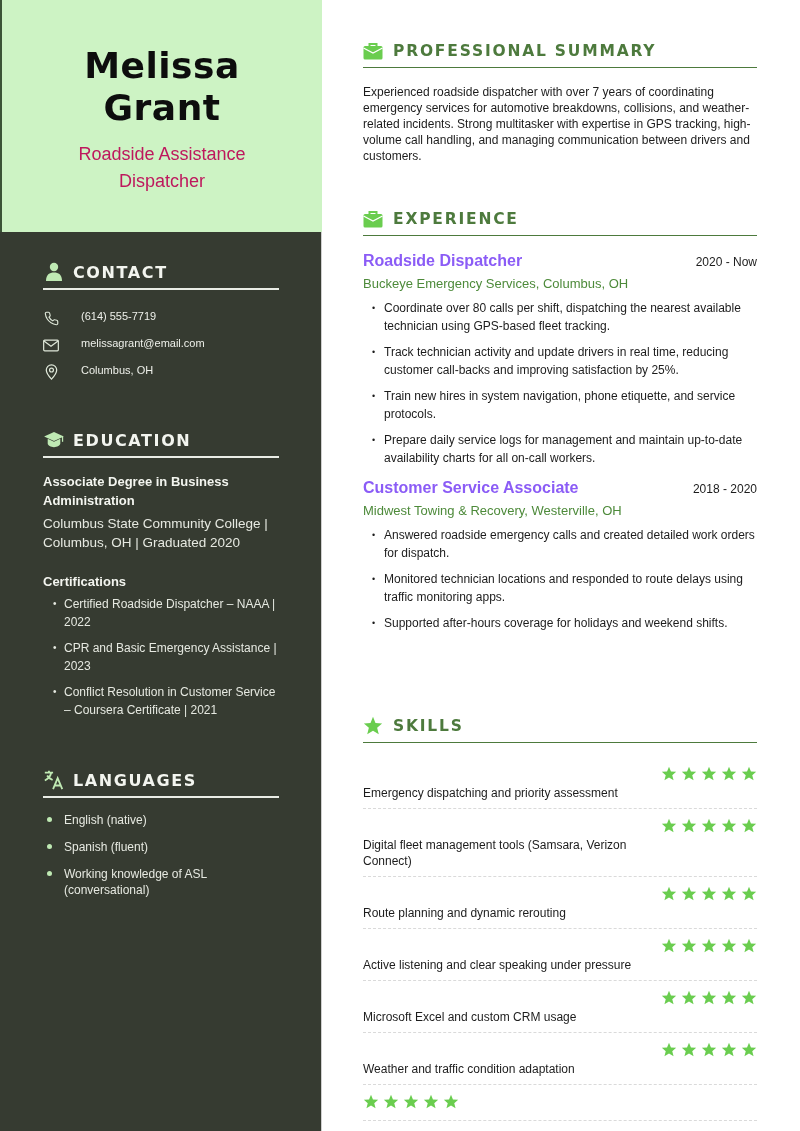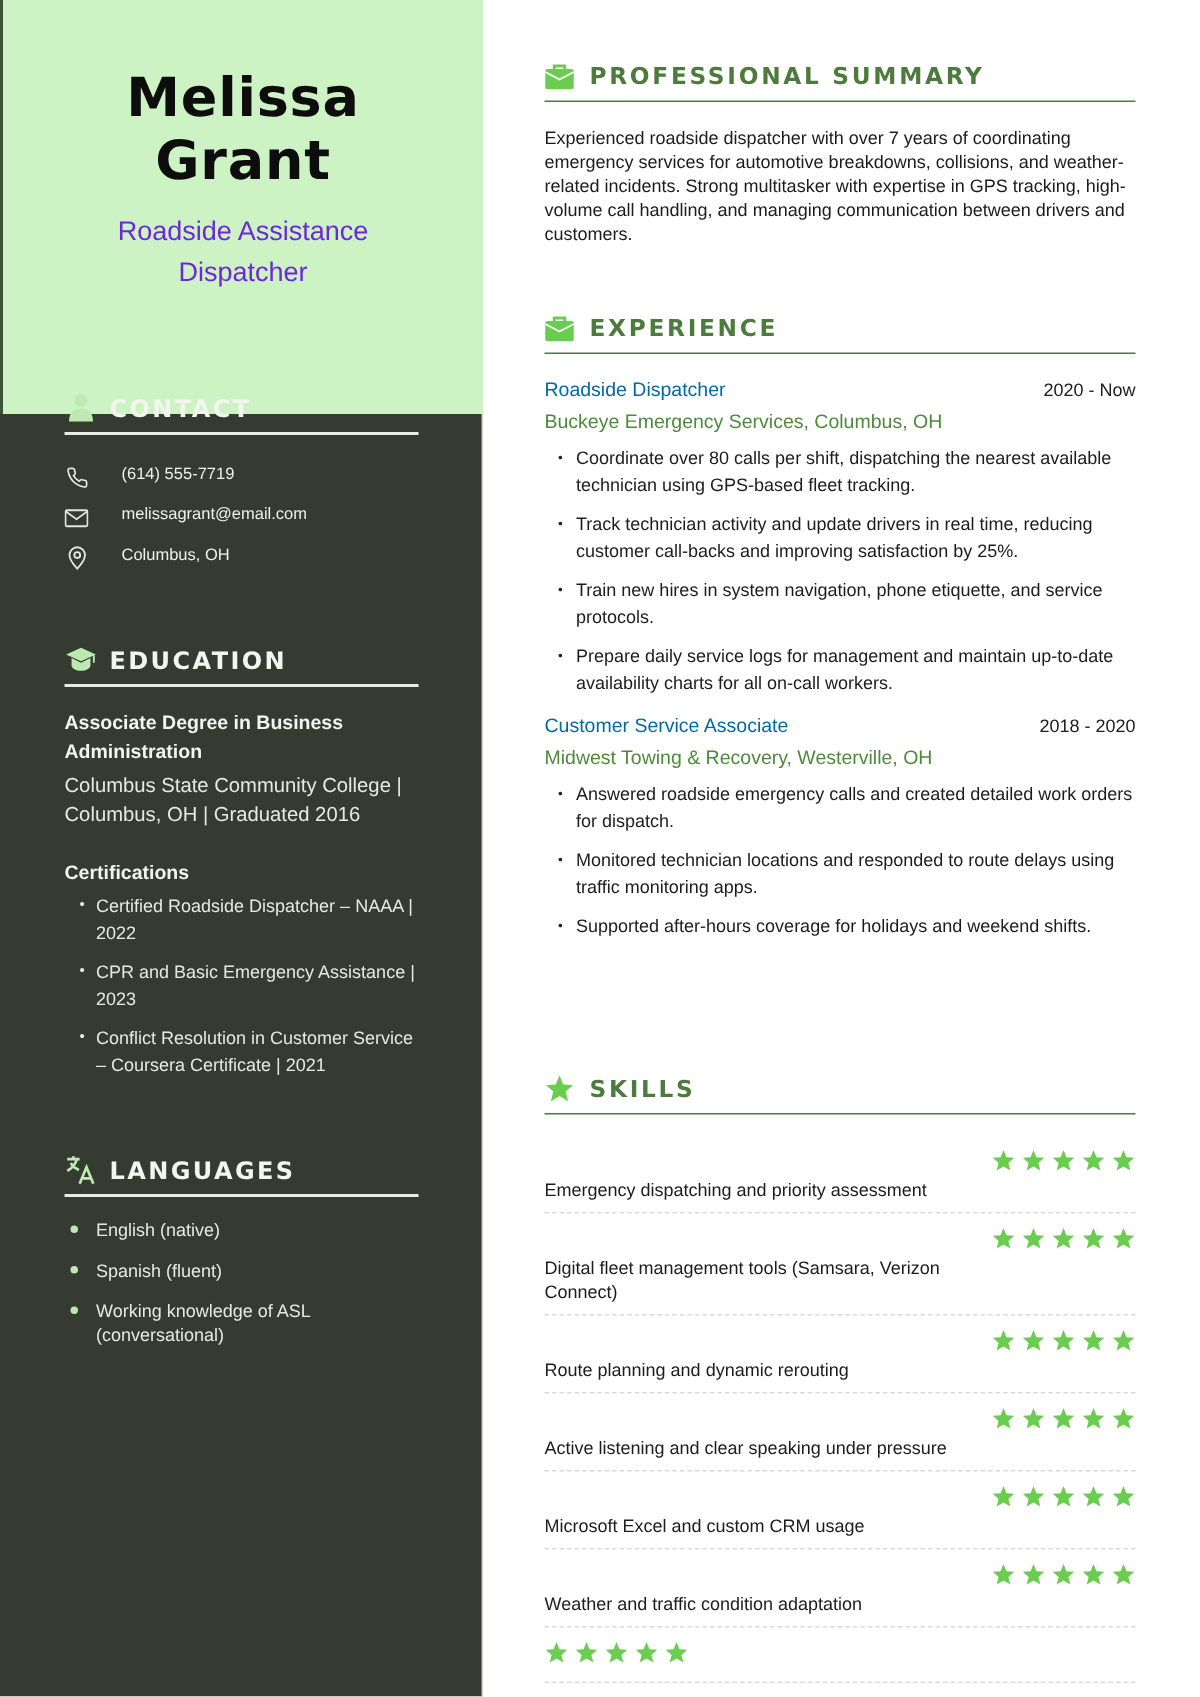--- a/index.html
+++ b/index.html
@@ -1,22 +1,22 @@
 <!DOCTYPE html>
 <html><head>
 <meta charset="utf-8">
 <style>
   * { box-sizing: border-box; margin: 0; padding: 0; }
   html, body { width: 800px; height: 1131px; background: #ffffff; overflow: hidden; }
   body { font-family: "Liberation Sans", "DejaVu Sans", sans-serif; color: #1f1f1f; position: relative; }
 
   .sidebar { position: absolute; left: 0; top: 0; width: 322px; height: 1131px; background: #363b31; border-right: 1px solid #cfcfcf; }
-  .hero { position: absolute; left: 0; top: 0; width: 322px; height: 276px; background: #cdf3c4; border-left: 2px solid #3b5336; text-align: center; }
+  .hero { position: absolute; left: 0; top: 0; width: 322px; height: 232px; background: #cdf3c4; border-left: 2px solid #3b5336; text-align: center; }
   .hero .name { font-family: "DejaVu Sans", sans-serif; font-weight: bold; font-size: 36px; line-height: 42px; color: #0d0d0d; padding-top: 45px; letter-spacing: 0.5px; }
-  .hero .role { font-size: 18px; line-height: 27px; color: #6d28d9; margin-top: 12px; }
+  .hero .role { font-size: 18px; line-height: 27px; color: #be185d; margin-top: 12px; }
 
   .side-sec { position: absolute; left: 43px; width: 236px; }
   .side-head { display: flex; align-items: center; height: 30px; border-bottom: 2px solid #e9ece5; padding-bottom: 4px; }
   .side-head .ico { width: 22px; height: 22px; margin-right: 8px; display: flex; align-items: center; justify-content: center; }
   .side-head .title { font-family: "DejaVu Sans", sans-serif; font-weight: bold; font-size: 16px; letter-spacing: 1.6px; color: #f3f5ef; }
 
   .contact-list { margin-top: 20px; }
   .contact-item { display: flex; height: 27px; color: #eef0ea; font-size: 11px; gap: 16px; }
   .contact-item .ci { width: 16px; height: 16px; margin-right: 6px; display: flex; align-items: center; justify-content: center; }
 
@@ -33,21 +33,21 @@
 
   .main { position: absolute; left: 363px; width: 394px; }
   .main-head { display: flex; align-items: center; height: 30px; border-bottom: 1.5px solid #4d7a3d; padding-bottom: 4px; }
   .main-head .ico { width: 20px; height: 20px; margin-right: 10px; display: flex; align-items: center; justify-content: center; }
   .main-head .title { font-family: "DejaVu Sans", sans-serif; font-weight: bold; font-size: 15.5px; letter-spacing: 1.8px; color: #4d7a3d; }
 
   .summary { margin-top: 16px; font-size: 12px; line-height: 16px; color: #1c1c1c; }
 
   .job { margin-top: 16px; }
   .job-top { display: flex; justify-content: space-between; align-items: baseline; }
-  .job-title { font-weight: normal; font-size: 13px; color: #0369a1; }
+  .job-title { font-weight: bold; font-size: 16px; color: #8b5cf6; }
   .job-dates { font-size: 12px; color: #1c1c1c; }
   .job-company { margin-top: 6px; font-size: 13px; color: #4d8a3a; }
   .job-bullets { list-style: none; margin-top: 8px; }
   .job-bullets li { position: relative; padding-left: 21px; font-size: 12px; line-height: 18px; color: #1c1c1c; margin-bottom: 8px; }
   .job-bullets li::before { content: "\2022"; position: absolute; left: 9px; top: 0; font-size: 9px; }
 
   .skills { margin-top: 14px; }
   .skill-row { display: flex; justify-content: space-between; align-items: flex-start; border-bottom: 1px dashed #dadada; padding: 8px 0 7px 0; }
   .skill-name { font-size: 12px; line-height: 16px; color: #1c1c1c; width: 290px; margin-top: 20px; }
   .stars { display: flex; gap: 4px; padding-top: 1px; }
@@ -113,21 +113,21 @@
       <span class="ico">
         <svg width="22" height="18" viewBox="0 0 24 20">
             <path d="M12 1 L23 6 L12 11 L1 6 Z" fill="#bfe9b3"></path>
             <path d="M5 8.5 V14 C5 16 8.5 18 12 18 C15.5 18 19 16 19 14 V8.5 L12 12 Z" fill="#bfe9b3"></path>
             <path d="M21.5 6.5 V12" stroke="#bfe9b3" stroke-width="1.4"></path>
           </svg>
       </span>
       <span class="title">EDUCATION</span>
     </div>
     <div class="edu-degree">Associate Degree in Business Administration</div>
-    <div class="edu-school">Columbus State Community College | Columbus, OH | Graduated 2016</div>
+    <div class="edu-school">Columbus State Community College | Columbus, OH | Graduated 2020</div>
     <div class="cert-head">Certifications</div>
     <ul class="cert-list">
       <li>Certified Roadside Dispatcher – NAAA | 2022</li>
       <li>CPR and Basic Emergency Assistance | 2023</li>
       <li>Conflict Resolution in Customer Service – Coursera Certificate | 2021</li>
     </ul>
   </section>
 
   <section class="side-sec" style="top:768px;">
     <div class="side-head">

